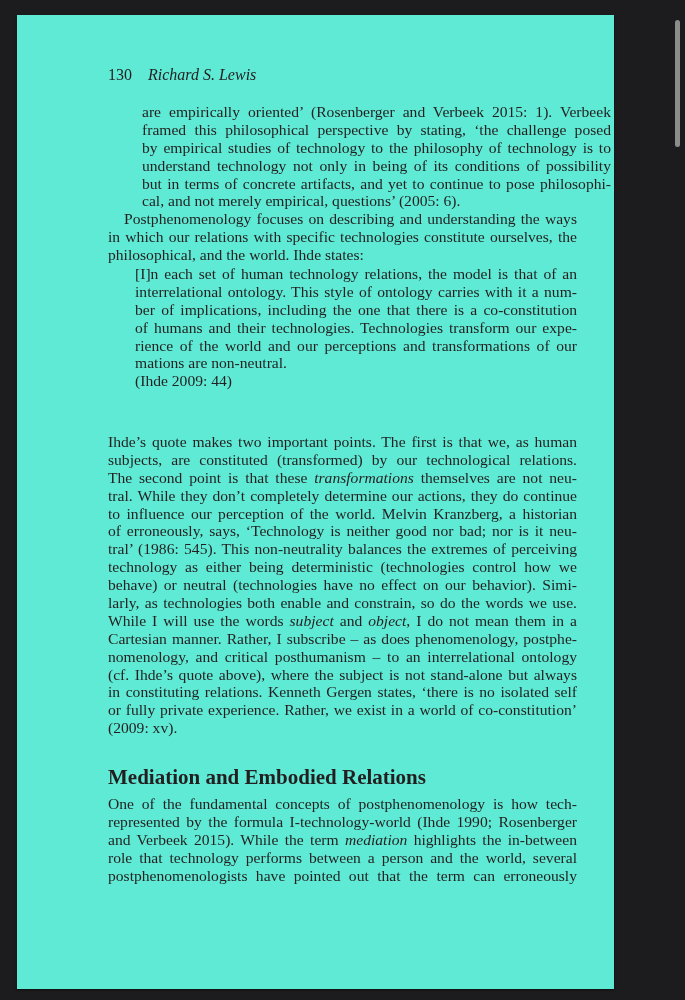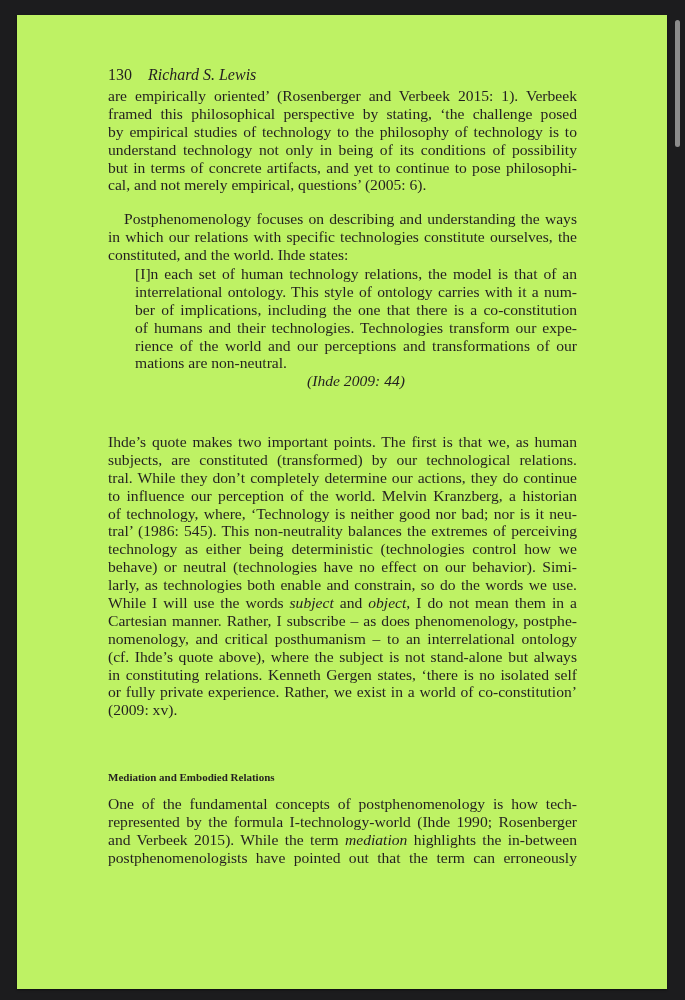--- a/index.html
+++ b/index.html
@@ -13,23 +13,23 @@
   .viewer {
     position: relative;
     width: 685px;
     height: 1000px;
     background: #1c1c1e;
   }
   .page {
     position: absolute;
     left: 17px;
     top: 15px;
-    width: 650px;
+    width: 597px;
     height: 974px;
-    background: #bef264;
+    background: #5eead4;
     box-shadow: 0 1px 2px rgba(0,0,0,0.5);
   }
   .scrollbar-track {
     position: absolute;
     left: 672px;
     top: 15px;
     width: 11px;
     height: 974px;
   }
   .scrollbar-thumb {
@@ -76,98 +76,99 @@
     text-align-last: left;
   }
   .line.indent {
     padding-left: 16px;
   }
   .quote {
     left: 118px;
     width: 442px;
   }
   .citation {
-    text-align: center;
+    text-align: left;
     display: block;
     height: 17.9px;
-    font-style: italic;
   }
   .heading {
     position: absolute;
     left: 91px;
     font-family: "Liberation Serif", "DejaVu Serif", serif;
     font-weight: bold;
-    font-size: 11px;
+    font-size: 21px;
     color: #231f20;
     line-height: 20px;
     white-space: nowrap;
   }
   em { font-style: italic; }
 </style>
 </head>
 <body>
 
 <div class="viewer">
   <div class="page">
 
     <div class="running-head">
       <span class="folio">130</span>
       <span class="author">Richard S. Lewis</span>
     </div>
 
-    <div class="text block" style="top:72px;">
+    <div class="text block" style="top:88px;margin-left:34px;">
       <span class="line">are empirically oriented’ (Rosenberger and Verbeek 2015: 1). Verbeek</span>
       <span class="line">framed this philosophical perspective by stating, ‘the challenge posed</span>
       <span class="line">by empirical studies of technology to the philosophy of technology is to</span>
       <span class="line">understand technology not only in being of its conditions of possibility</span>
       <span class="line">but in terms of concrete artifacts, and yet to continue to pose philosophi-</span>
       <span class="line last">cal, and not merely empirical, questions’ (2005: 6).</span>
     </div>
 
     <div class="text block" style="top:195px;">
       <span class="line indent">Postphenomenology focuses on describing and understanding the ways</span>
       <span class="line">in which our relations with specific technologies constitute ourselves, the</span>
-      <span class="line last">constituted, and the world. Ihde states:</span>
+      <span class="line last">philosophical, and the world. Ihde states:</span>
     </div>
 
     <div class="text block quote" style="top:250px;">
       <span class="line">[I]n each set of human technology relations, the model is that of an</span>
       <span class="line">interrelational ontology. This style of ontology carries with it a num-</span>
       <span class="line">ber of implications, including the one that there is a co-constitution</span>
       <span class="line">of humans and their technologies. Technologies transform our expe-</span>
       <span class="line">rience of the world and our perceptions and transformations of our</span>
       <span class="line last">mations are non-neutral.</span>
       <span class="citation">(Ihde 2009: 44)</span>
     </div>
 
     <div class="text block" style="top:418px;">
       <span class="line">Ihde’s quote makes two important points. The first is that we, as human</span>
       <span class="line">subjects, are constituted (transformed) by our technological relations.</span>
+      <span class="line"><span>The second point is that these </span><em>transformations</em><span> themselves are not neu-</span></span>
       <span class="line">tral. While they don’t completely determine our actions, they do continue</span>
       <span class="line">to influence our perception of the world. Melvin Kranzberg, a historian</span>
-      <span class="line">of technology, where, ‘Technology is neither good nor bad; nor is it neu-</span>
+      <span class="line">of erroneously, says, ‘Technology is neither good nor bad; nor is it neu-</span>
       <span class="line">tral’ (1986: 545). This non-neutrality balances the extremes of perceiving</span>
       <span class="line">technology as either being deterministic (technologies control how we</span>
       <span class="line">behave) or neutral (technologies have no effect on our behavior). Simi-</span>
       <span class="line">larly, as technologies both enable and constrain, so do the words we use.</span>
       <span class="line"><span>While I will use the words </span><em>subject</em><span> and </span><em>object</em><span>, I do not mean them in a</span></span>
       <span class="line">Cartesian manner. Rather, I subscribe – as does phenomenology, postphe-</span>
       <span class="line">nomenology, and critical posthumanism – to an interrelational ontology</span>
       <span class="line">(cf. Ihde’s quote above), where the subject is not stand-alone but always</span>
       <span class="line">in constituting relations. Kenneth Gergen states, ‘there is no isolated self</span>
       <span class="line">or fully private experience. Rather, we exist in a world of co-constitution’</span>
       <span class="line last">(2009: xv).</span>
     </div>
 
     <div class="heading" style="top:752px;">Mediation and Embodied Relations</div>
 
     <div class="text block" style="top:780px;">
       <span class="line">One of the fundamental concepts of postphenomenology is how tech-</span>
       <span class="line">represented by the formula I-technology-world (Ihde 1990; Rosenberger</span>
       <span class="line"><span>and Verbeek 2015). While the term </span><em>mediation</em><span> highlights the in-between</span></span>
+      <span class="line">role that technology performs between a person and the world, several</span>
       <span class="line">postphenomenologists have pointed out that the term can erroneously</span>
     </div>
 
   </div>
 
   <div class="scrollbar-track">
     <div class="scrollbar-thumb"></div>
   </div>
 </div>
 

